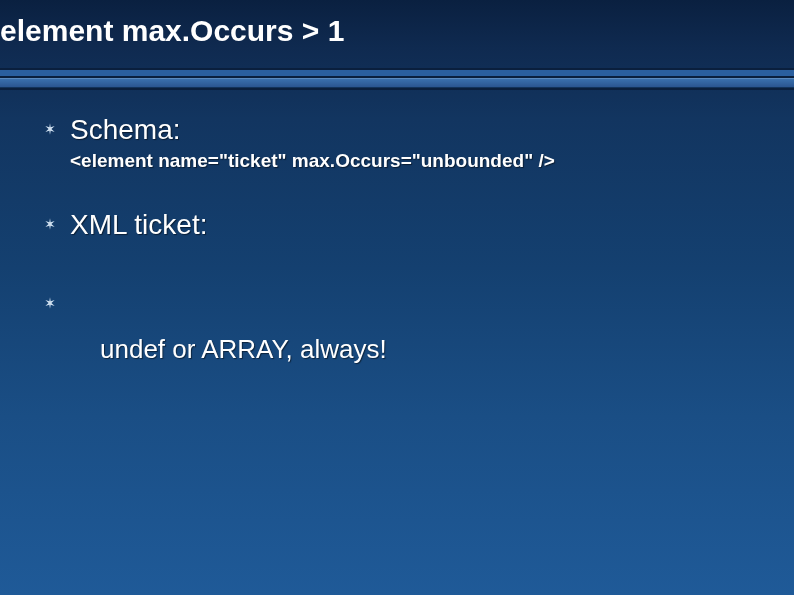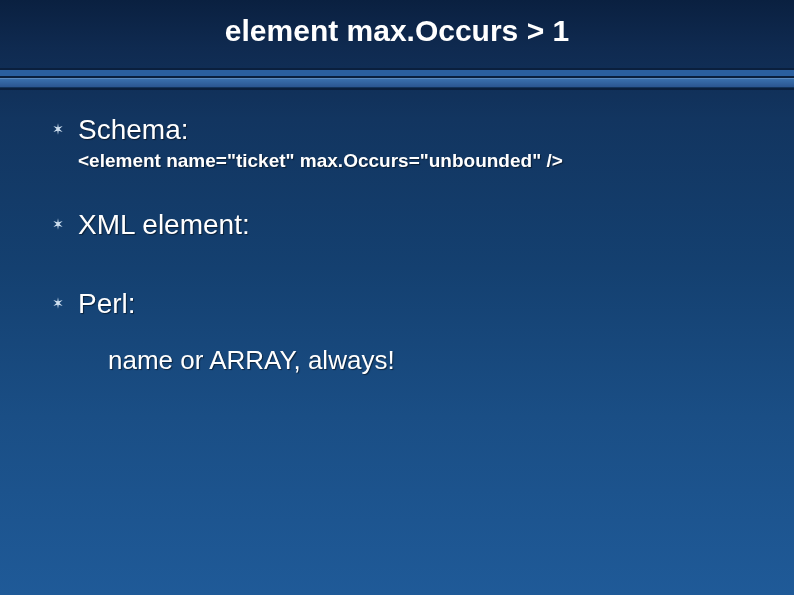--- a/index.html
+++ b/index.html
@@ -4,38 +4,37 @@
 <style>
   * { margin: 0; padding: 0; box-sizing: border-box; }
   html, body { width: 794px; height: 595px; overflow: hidden; }
   body {
     font-family: Arial, Helvetica, sans-serif;
     background: linear-gradient(180deg, #0a2040 0%, #0f2a50 8%, #123560 20%, #144070 45%, #1a4e85 70%, #1f5a98 100%);
     color: #ffffff;
     position: relative;
   }
   .title {
-    text-align: center;
+    text-align: left;
     font-size: 30px;
     font-weight: bold;
     padding-top: 14px;
     padding-bottom: 14px;
   }
   .bands {
     width: 100%;
     margin-top: 6px;
   }
   .band1 { height: 2px; background: #0a1f3d; }
   .band2 { height: 6px; background: #2a5f9f; }
   .band3 { height: 2px; background: #0a1f3d; }
   .band4 { height: 10px; background: linear-gradient(180deg,#3a70ad,#2a5590); border-top:1px solid #5a8abf; border-bottom:1px solid #12335a;}
   .band5 { height: 2px; background: #0a1f3d; }
   .content {
     padding: 22px 40px 0 30px;
-    margin-left: 8px;
   }
   .item {
     display: flex;
     align-items: flex-start;
     margin-bottom: 6px;
   }
   .bullet {
     flex: 0 0 40px;
     display: flex;
     justify-content: center;
@@ -95,33 +94,32 @@
 
   <div class="gap"></div>
 
   <div class="item">
     <div class="bullet">
       <svg viewBox="0 0 24 24">
           <path fill="#cfe0f0" d="M12 2 L13.2 9 L20 7 L14.5 12 L20 17 L13.2 15 L12 22 L10.8 15 L4 17 L9.5 12 L4 7 L10.8 9 Z"></path>
         </svg>
     </div>
     <div class="text-block">
-      <div class="heading">XML element:</div>
+      <div class="heading">XML ticket:</div>
     </div>
   </div>
 
   <div class="gap"></div>
   <div class="gap-sm"></div>
 
   <div class="item">
     <div class="bullet">
       <svg viewBox="0 0 24 24">
           <path fill="#cfe0f0" d="M12 2 L13.2 9 L20 7 L14.5 12 L20 17 L13.2 15 L12 22 L10.8 15 L4 17 L9.5 12 L4 7 L10.8 9 Z"></path>
         </svg>
     </div>
     <div class="text-block">
-      <div class="heading">Perl:</div>
     </div>
   </div>
 
-  <div class="final">name or ARRAY, always!</div>
+  <div class="final">undef or ARRAY, always!</div>
 
 </div>
 
 </body></html>

